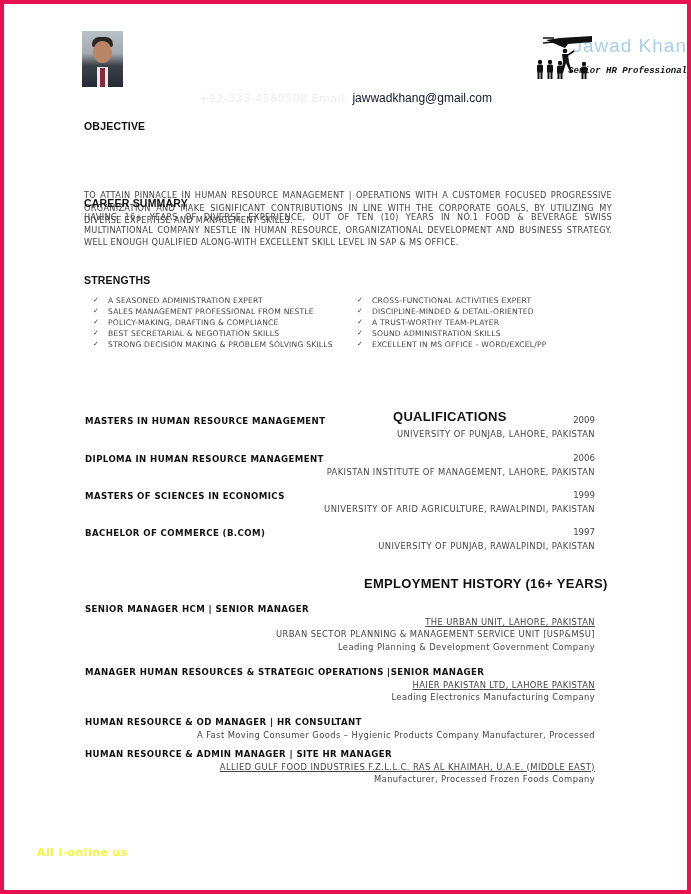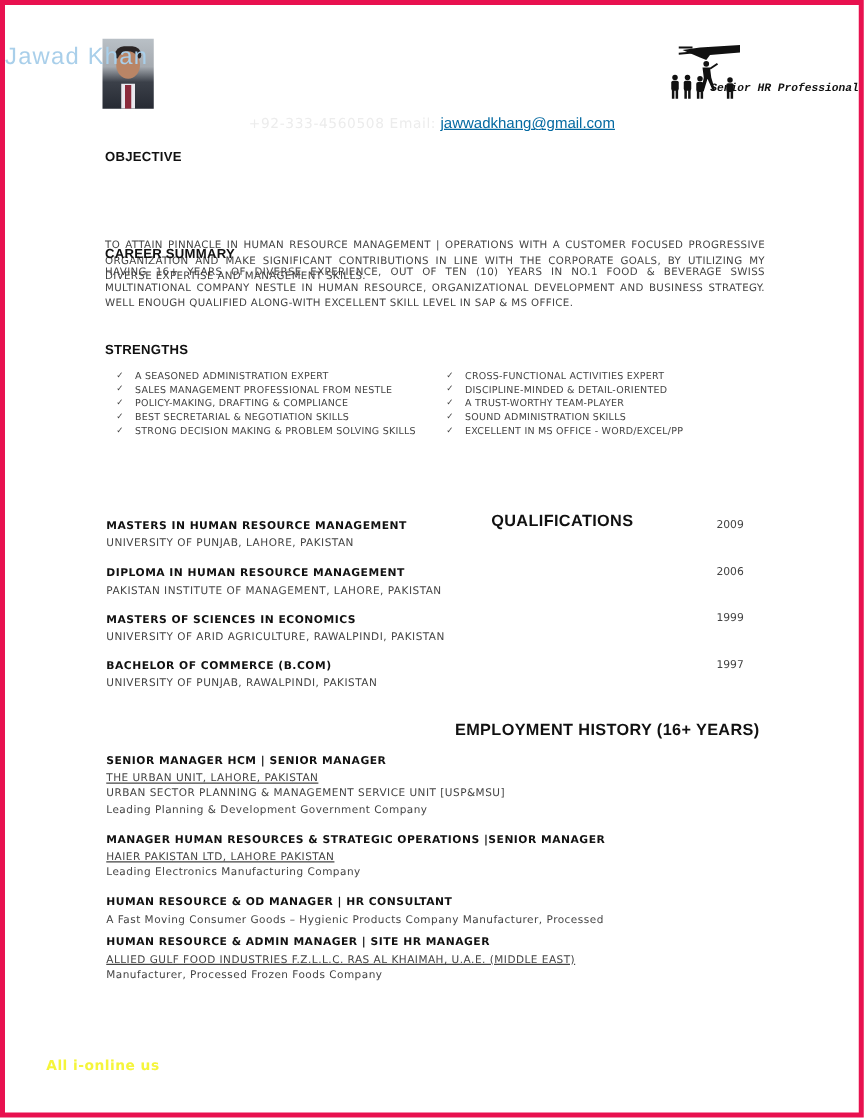--- a/index.html
+++ b/index.html
@@ -19,35 +19,35 @@
     position: absolute; left: 78px; top: 27px; width: 41px; height: 56px;
     background: linear-gradient(180deg, #b9c0c6 0%, #a5aab0 40%, #3b4049 62%, #262a33 100%);
     overflow: hidden;
   }
   .photo .face { position:absolute; left:11px; top:10px; width:19px; height:22px; border-radius:50%; background:#b98566; }
   .photo .hair { position:absolute; left:10px; top:6px; width:21px; height:10px; border-radius:10px 10px 4px 4px; background:#2a2424; }
   .photo .shirt { position:absolute; left:15px; top:36px; width:11px; height:20px; background:#e9e9ee; }
   .photo .tie { position:absolute; left:18px; top:37px; width:5px; height:19px; background:#8a2a3b; }
 
   .name {
-    position: absolute; left: 0; width: 100%; top: 31px; text-align: left;
+    position: absolute; left: 0; width: 100%; top: 31px; text-align: right;
     font-family: "Liberation Sans", sans-serif; font-size: 19px; letter-spacing: 1px;
     color: #a9cfea;
   }
   .subtitle {
     position: absolute; left: 0; width: 100%; top: 62px; text-align: right;
     font-family: Liberation Mono, monospace; font-style: italic; font-weight: bold;
     font-size: 9px; color: #111;
   }
   .contact {
     position: absolute; left: 0; width: 100%; top: 87px; text-align: center;
     font-size: 11px; color: #f0f0f0;
   }
   .contact .faint { color: #ececec; letter-spacing: 0.5px; }
-  .contact a { color: #0369a1; text-decoration: underline; font-family: "Liberation Sans", sans-serif; font-size: 12px; }
+  .contact a { color: #0f172a; font-family: "Liberation Sans", sans-serif; font-size: 12px; }
   .logo { position: absolute; left: 528px; top: 28px; width: 64px; height: 50px; }
 
   
   .section-h {
     position: absolute; font-weight: bold; font-size: 10.5px; color: #111;
     font-family: "Liberation Sans", sans-serif; letter-spacing: 0.2px;
   }
   .para {
     position: absolute; left: 80px; width: 528px;
     font-size: 8.2px; line-height: 12.5px; color: #444; text-align: justify;
@@ -57,21 +57,21 @@
   .strengths ul { list-style: none; margin: 0; padding: 0; }
   .strengths li { position: relative; padding-left: 24px; }
   .strengths li .tick { position: absolute; left: 9px; top: 0; font-size: 7px; color: #444; }
 
   .big-h {
     position: absolute; font-weight: bold; font-size: 13px; color: #111;
     font-family: "Liberation Sans", sans-serif; letter-spacing: 0.3px;
   }
   .entry { position: absolute; left: 81px; width: 510px; }
   .entry .title { font-weight: bold; font-size: 8.6px; color: #111; letter-spacing: 0.4px; line-height: 12.5px; }
-  .entry .line { font-size: 8.4px; color: #444; letter-spacing: 0.4px; line-height: 12.5px; }
+  .entry .line { font-size: 8.4px; color: #444; letter-spacing: 0.4px; line-height: 12.5px; text-align: right; }
   .entry .year { position: absolute; right: 0; top: 0; font-size: 8.6px; color: #444; }
   .entry .u { text-decoration: underline; }
 
   .watermark {
     position: absolute; left: 33px; top: 842px; font-size: 11px; font-weight: bold;
     color: #f5f53a; letter-spacing: 0.4px;
   }
 </style>
 </head>
 <body>

